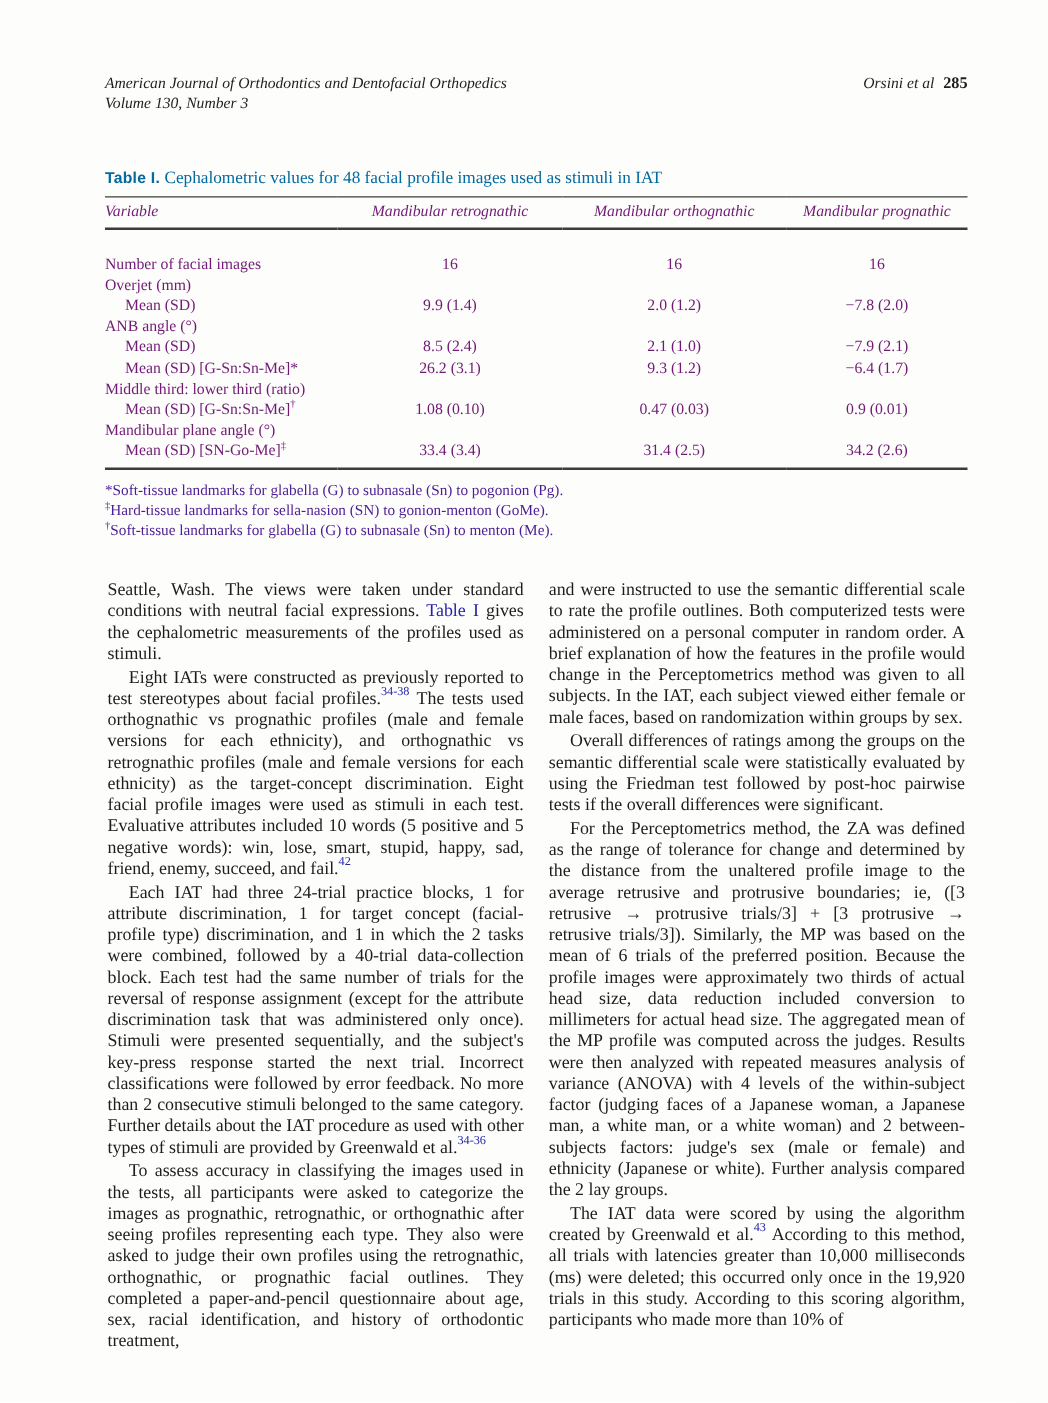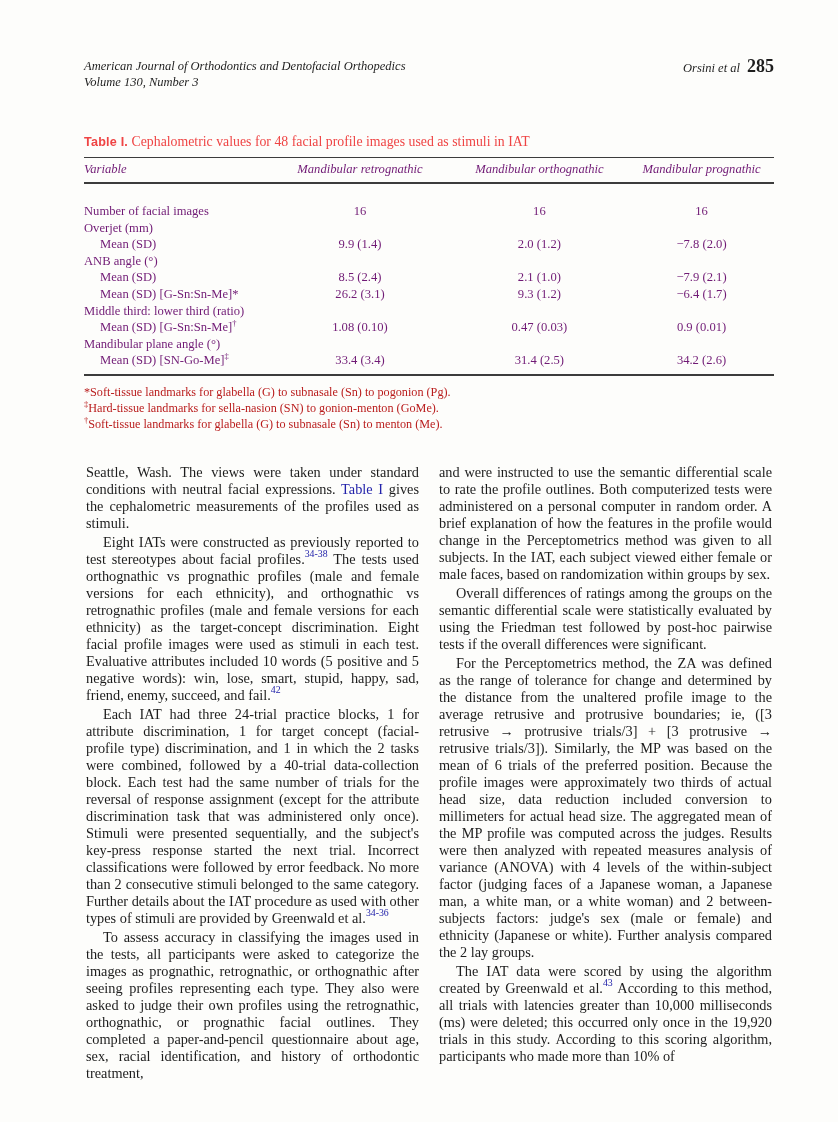--- a/index.html
+++ b/index.html
@@ -7,41 +7,41 @@
     position:relative; width:838px; height:1122px; background:#fdfdfb;
     font-family:"Liberation Serif", serif; color:#1e1e1e; overflow:hidden;
   }
   .content { position:absolute; left:84px; top:0; width:690px; }
 
   
   .running-head { margin-top:58px; display:flex; justify-content:space-between; align-items:flex-start;
     font-style:italic; font-size:12.5px; line-height:16px; }
   .rh-left { }
   .rh-right { white-space:nowrap; }
-  .rh-page { font-style:normal; font-weight:bold; font-size:18px; margin-left:7px; }
+  .rh-page { font-style:normal; font-weight:bold; font-size:13px; margin-left:7px; }
 
   
   .table-block { margin-top:44px; }
-  .caption { font-size:13.8px; margin-bottom:7px; color:#ef4444; }
+  .caption { font-size:13.8px; margin-bottom:7px; color:#0369a1; }
   .caption-label { font-family:"Liberation Sans", sans-serif; font-weight:bold; font-size:12.6px; letter-spacing:0.2px; }
   table.ceph { width:100%; border-collapse:collapse; font-size:12.6px; color:#701a75; }
   table.ceph thead th {
     font-style:italic; font-weight:normal; padding:4px 0 5px; text-align:center;
     border-top:1.5px solid #3c3c3c; border-bottom:2.5px solid #3c3c3c;
   }
   table.ceph thead th.first { text-align:left; }
   table.ceph tbody td { padding:0.5px 0; line-height:15.6px; vertical-align:top; }
   table.ceph tbody tr:first-child td { padding-top:20px; }
   table.ceph tbody tr:last-child td { border-bottom:2px solid #3c3c3c; padding-bottom:5px; }
   td.var-cell { text-align:left; }
   td.var-cell.indent { padding-left:16px; }
   td.val-cell { text-align:center; }
   td.var-cell sup { font-size:8.5px; line-height:0; }
 
-  .footnotes { margin-top:8px; font-size:12.2px; line-height:16px; color:#b91c1c; }
+  .footnotes { margin-top:8px; font-size:12.2px; line-height:16px; color:#4c1d95; }
   .footnote sup { font-size:8.5px; line-height:0; }
 
   
   .body-text { display:flex; gap:16px; margin-top:30px; font-size:14.3px; line-height:17px;
     text-align:justify; color:#1c1c1c; }
   .col { width:337px; }
   .para { margin:2px; }
   .para.indent { text-indent:17px; }
   .link { color:#2222aa; }
   sup.ref { font-size:9.8px; line-height:0; color:#2222aa; position:relative; top:-1px; }

